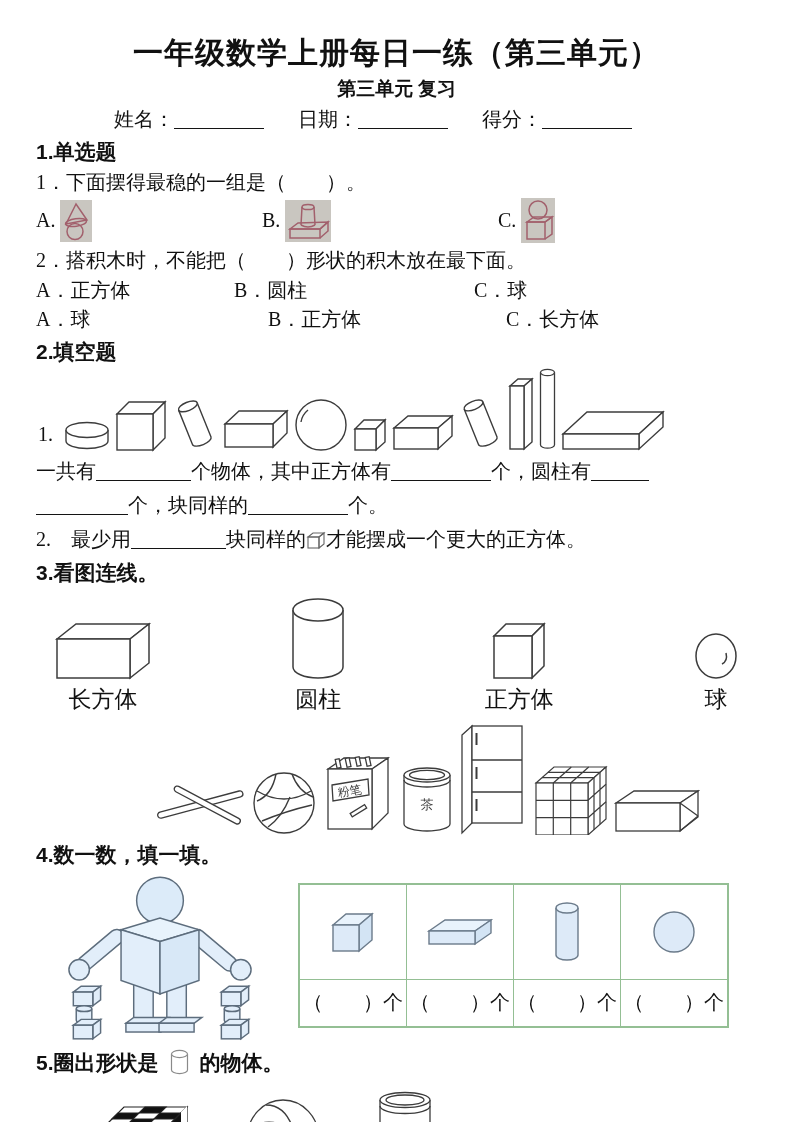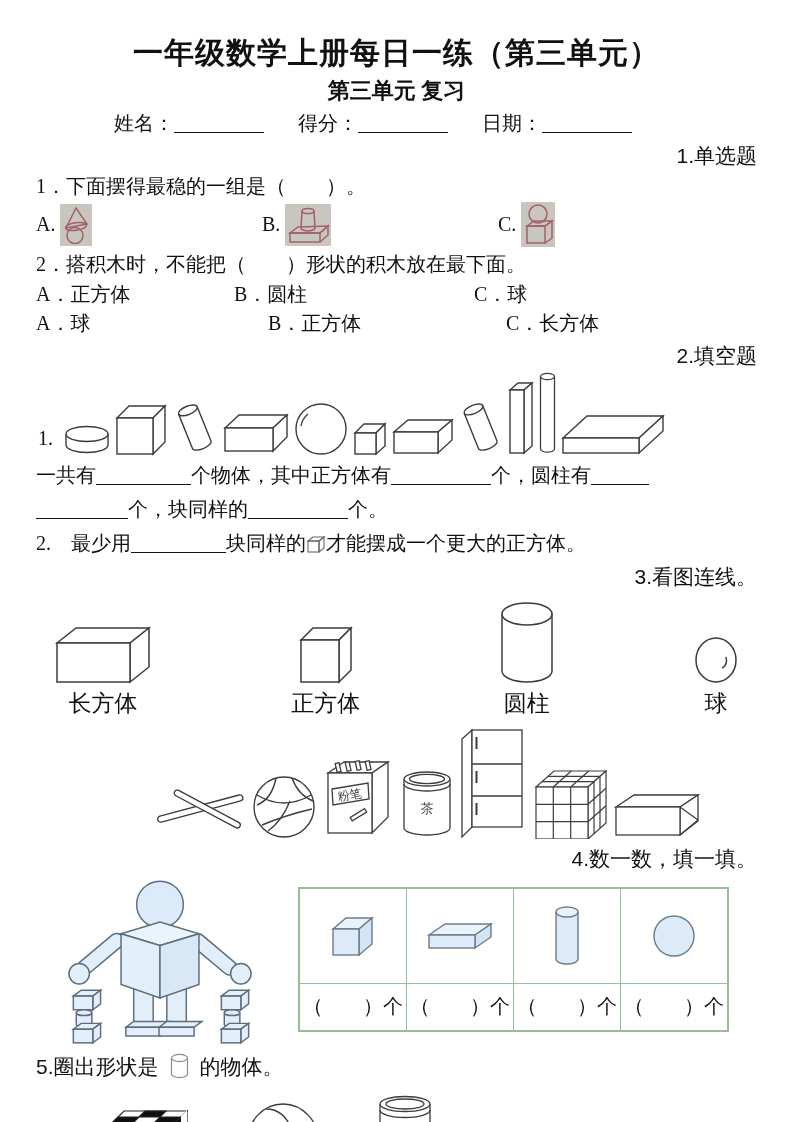--- a/index.html
+++ b/index.html
@@ -1,25 +1,25 @@
 <!DOCTYPE html>
 <html><head>
 <meta charset="utf-8">
 <style>
   html,body{margin:0;padding:0;background:#ffffff;}
   .page{width:793px;height:1122px;margin:9px auto;background:#fff;color:#111;
         font-family:"Liberation Serif","DejaVu Serif",serif;font-size:20px;
         padding:20px 36px 0 36px;box-sizing:border-box;overflow:hidden;position:relative;}
   .title{text-align:center;font-size:30px;font-weight:bold;letter-spacing:1px;margin:4px 0 2px;}
-  .subtitle{text-align:center;font-size:22px;font-weight:bold;margin:2px 0 4px;}
+  .subtitle{text-align:center;font-size:19px;font-weight:bold;margin:2px 0 4px;}
   .hdr{display:flex;align-items:center;margin:4px 0 2px 78px;font-size:20px;}
   .hdr .fld{margin-right:34px;white-space:nowrap;}
   .blank{display:inline-block;border-bottom:1.6px solid #141414;height:17px;vertical-align:-3px;}
   .b90{width:90px}.b95{width:95px}.b100{width:100px}.b58{width:58px}.b92{width:92px}
-  .sect-h{font-family:"Liberation Sans","DejaVu Sans",sans-serif;font-weight:400;font-size:21px;margin:5px 0 2px;text-align:right;}
+  .sect-h{font-family:"Liberation Sans","DejaVu Sans",sans-serif;font-weight:700;font-size:21px;margin:5px 0 2px;}
   .qline{margin:3px 0;line-height:1.32;}
   .optrow1{display:flex;align-items:center;margin:2px 0 4px;}
   .optrow1 .og{display:flex;align-items:center;gap:5px;}
   .optrow1 .og1{width:226px}.optrow1 .og2{width:236px}
   .optrow{display:flex;margin:2px 0;}
   .oc1{width:198px}.oc2{width:240px}
   .oc1b{width:232px}.oc2b{width:238px}
   .shape-row{display:flex;align-items:flex-end;gap:5px;margin:2px 0 2px 2px;}
   .shape-row .qno{margin:0 6px 6px 0;}
   .fill-line{margin:4px 0;line-height:1.5;}
@@ -40,22 +40,22 @@
 </style>
 </head>
 <body>
 
 <div class="page">
 
   <div class="title">一年级数学上册每日一练（第三单元）</div>
   <div class="subtitle">第三单元 复习</div>
   <div class="hdr">
     <span class="fld"><span>姓名：</span><span class="blank b90"></span></span>
+    <span class="fld"><span>日期：</span><span class="blank b90"></span></span>
     <span class="fld"><span>得分：</span><span class="blank b90"></span></span>
-    <span class="fld"><span>日期：</span><span class="blank b90"></span></span>
   </div>
 
   <div class="sect-h">1.单选题</div>
   <div class="qline">1．下面摆得最稳的一组是（　　）。</div>
 
   <div class="optrow1">
     <span class="og og1">
       <span>A.</span>
       <svg width="32" height="42" viewBox="0 0 32 42">
         <rect width="32" height="42" fill="#c9c6c0"></rect>
@@ -208,37 +208,37 @@
       <svg width="98" height="62" viewBox="0 0 98 62">
         <g fill="#fff" stroke="#3c3c3c" stroke-width="1.5">
           <path d="M3 20 L22 5 L95 5 L76 20 Z"></path>
           <path d="M76 20 L95 5 L95 44 L76 59 Z"></path>
           <rect x="3" y="20" width="73" height="39"></rect>
         </g>
       </svg>
       <div class="s3-label">长方体</div>
     </div>
     <div class="s3-item">
+      <svg width="54" height="84" viewBox="0 0 54 84">
+        <g fill="#fff" stroke="#3c3c3c" stroke-width="1.5">
+          <path d="M2 13 L2 70 A25 11 0 0 0 52 70 L52 13"></path>
+          <ellipse cx="27" cy="13" rx="25" ry="11"></ellipse>
+        </g>
+      </svg>
+      <div class="s3-label">圆柱</div>
+    </div>
+    <div class="s3-item">
       <svg width="56" height="68" viewBox="0 0 56 68">
         <g fill="#fff" stroke="#3c3c3c" stroke-width="1.5">
           <path d="M3 23 L15 11 L53 11 L41 23 Z"></path>
           <path d="M41 23 L53 11 L53 53 L41 65 Z"></path>
           <rect x="3" y="23" width="38" height="42"></rect>
         </g>
       </svg>
       <div class="s3-label">正方体</div>
-    </div>
-    <div class="s3-item">
-      <svg width="54" height="84" viewBox="0 0 54 84">
-        <g fill="#fff" stroke="#3c3c3c" stroke-width="1.5">
-          <path d="M2 13 L2 70 A25 11 0 0 0 52 70 L52 13"></path>
-          <ellipse cx="27" cy="13" rx="25" ry="11"></ellipse>
-        </g>
-      </svg>
-      <div class="s3-label">圆柱</div>
     </div>
     <div class="s3-item">
       <svg width="46" height="50" viewBox="0 0 46 50">
         <g fill="#fff" stroke="#3c3c3c" stroke-width="1.5">
           <ellipse cx="23" cy="25" rx="20" ry="22"></ellipse>
           <path d="M29 33 q6 -3 4 -11" fill="none"></path>
         </g>
       </svg>
       <div class="s3-label">球</div>
     </div>

